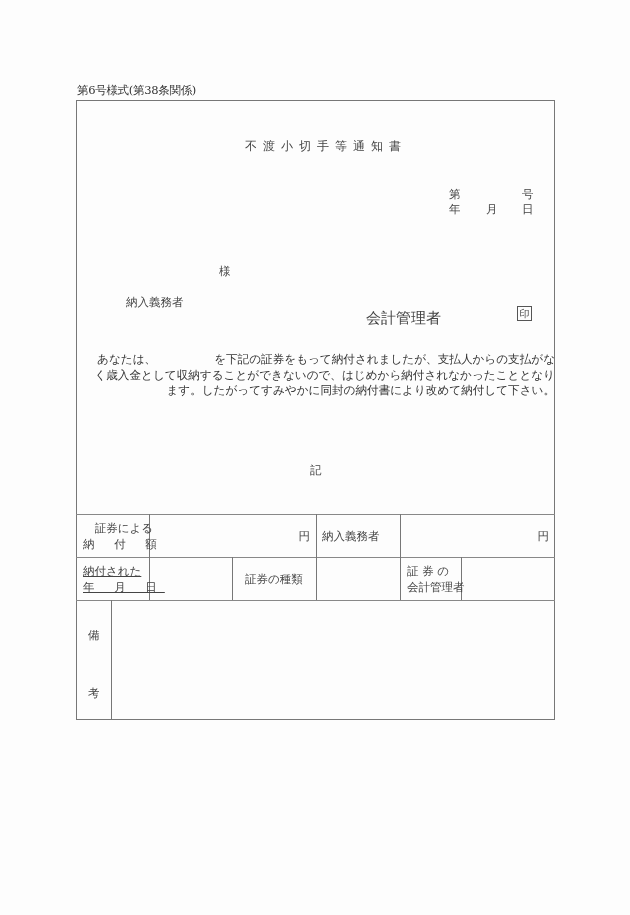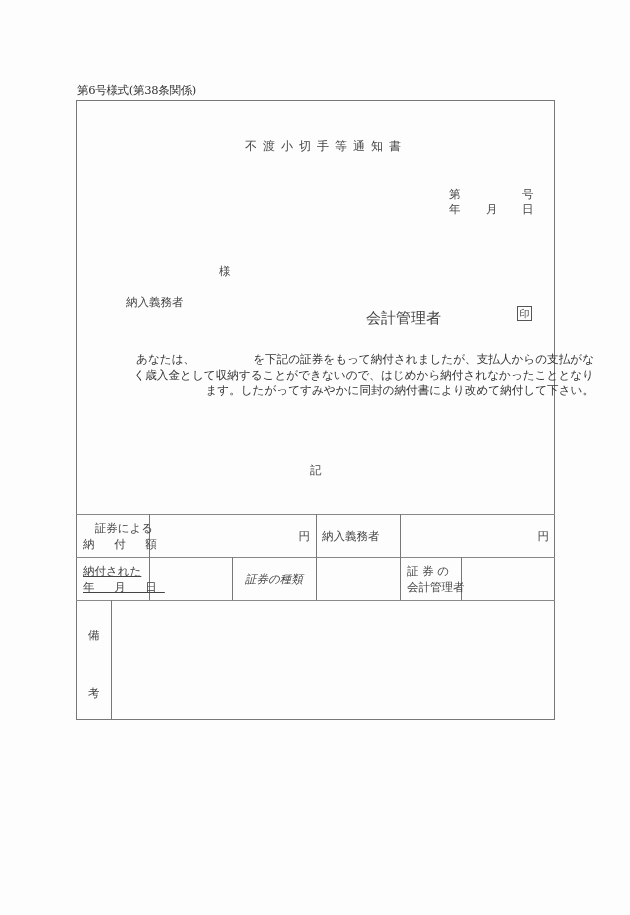--- a/index.html
+++ b/index.html
@@ -73,21 +73,20 @@
       text-align: center;
       color: #444;
     }
     .body-text {
       left: 83px;
       top: 352px;
       width: 472px;
       font-size: 11.6px;
       line-height: 15.5px;
       color: #333;
-      margin-left: 39px;
     }
     .body-text p { margin: 0; text-indent: 1em; }
     .body-text .blank { display: inline-block; width: 58px; }
     .ki {
       left: 310px;
       top: 463px;
       font-size: 11.5px;
       color: #444;
     }
     
@@ -149,21 +148,21 @@
 <div class="cell-text" style="left:322px;top:528px;">納入義務者</div>
 <div class="cell-text" style="left:401px;top:520px;width:154px;height:32px;">
   <span class="abs" style="right:6px;top:8px;">円</span>
 </div>
 
 <div class="cell-text" style="left:83px;top:563px;text-decoration:underline;">
   <div>納付された</div>
   <div class="spaced">年 月 日</div>
 </div>
 <div class="cell-text" style="left:150px;top:558px;width:82px;height:42px;"></div>
-<div class="cell-text" style="left:245px;top:571px;font-style:italic;">証券の種類</div>
+<div class="cell-text" style="left:245px;top:571px;">証券の種類</div>
 <div class="cell-text" style="left:317px;top:558px;width:83px;height:42px;"></div>
 <div class="cell-text" style="left:407px;top:563px;">
   <div>証 券 の</div>
   <div>会計管理者</div>
 </div>
 <div class="cell-text" style="left:462px;top:558px;width:93px;height:42px;"></div>
 
 <div class="cell-text" style="left:88px;top:627px;">備</div>
 <div class="cell-text" style="left:88px;top:685px;">考</div>
 <div class="cell-text" style="left:112px;top:601px;width:443px;height:119px;"></div>

